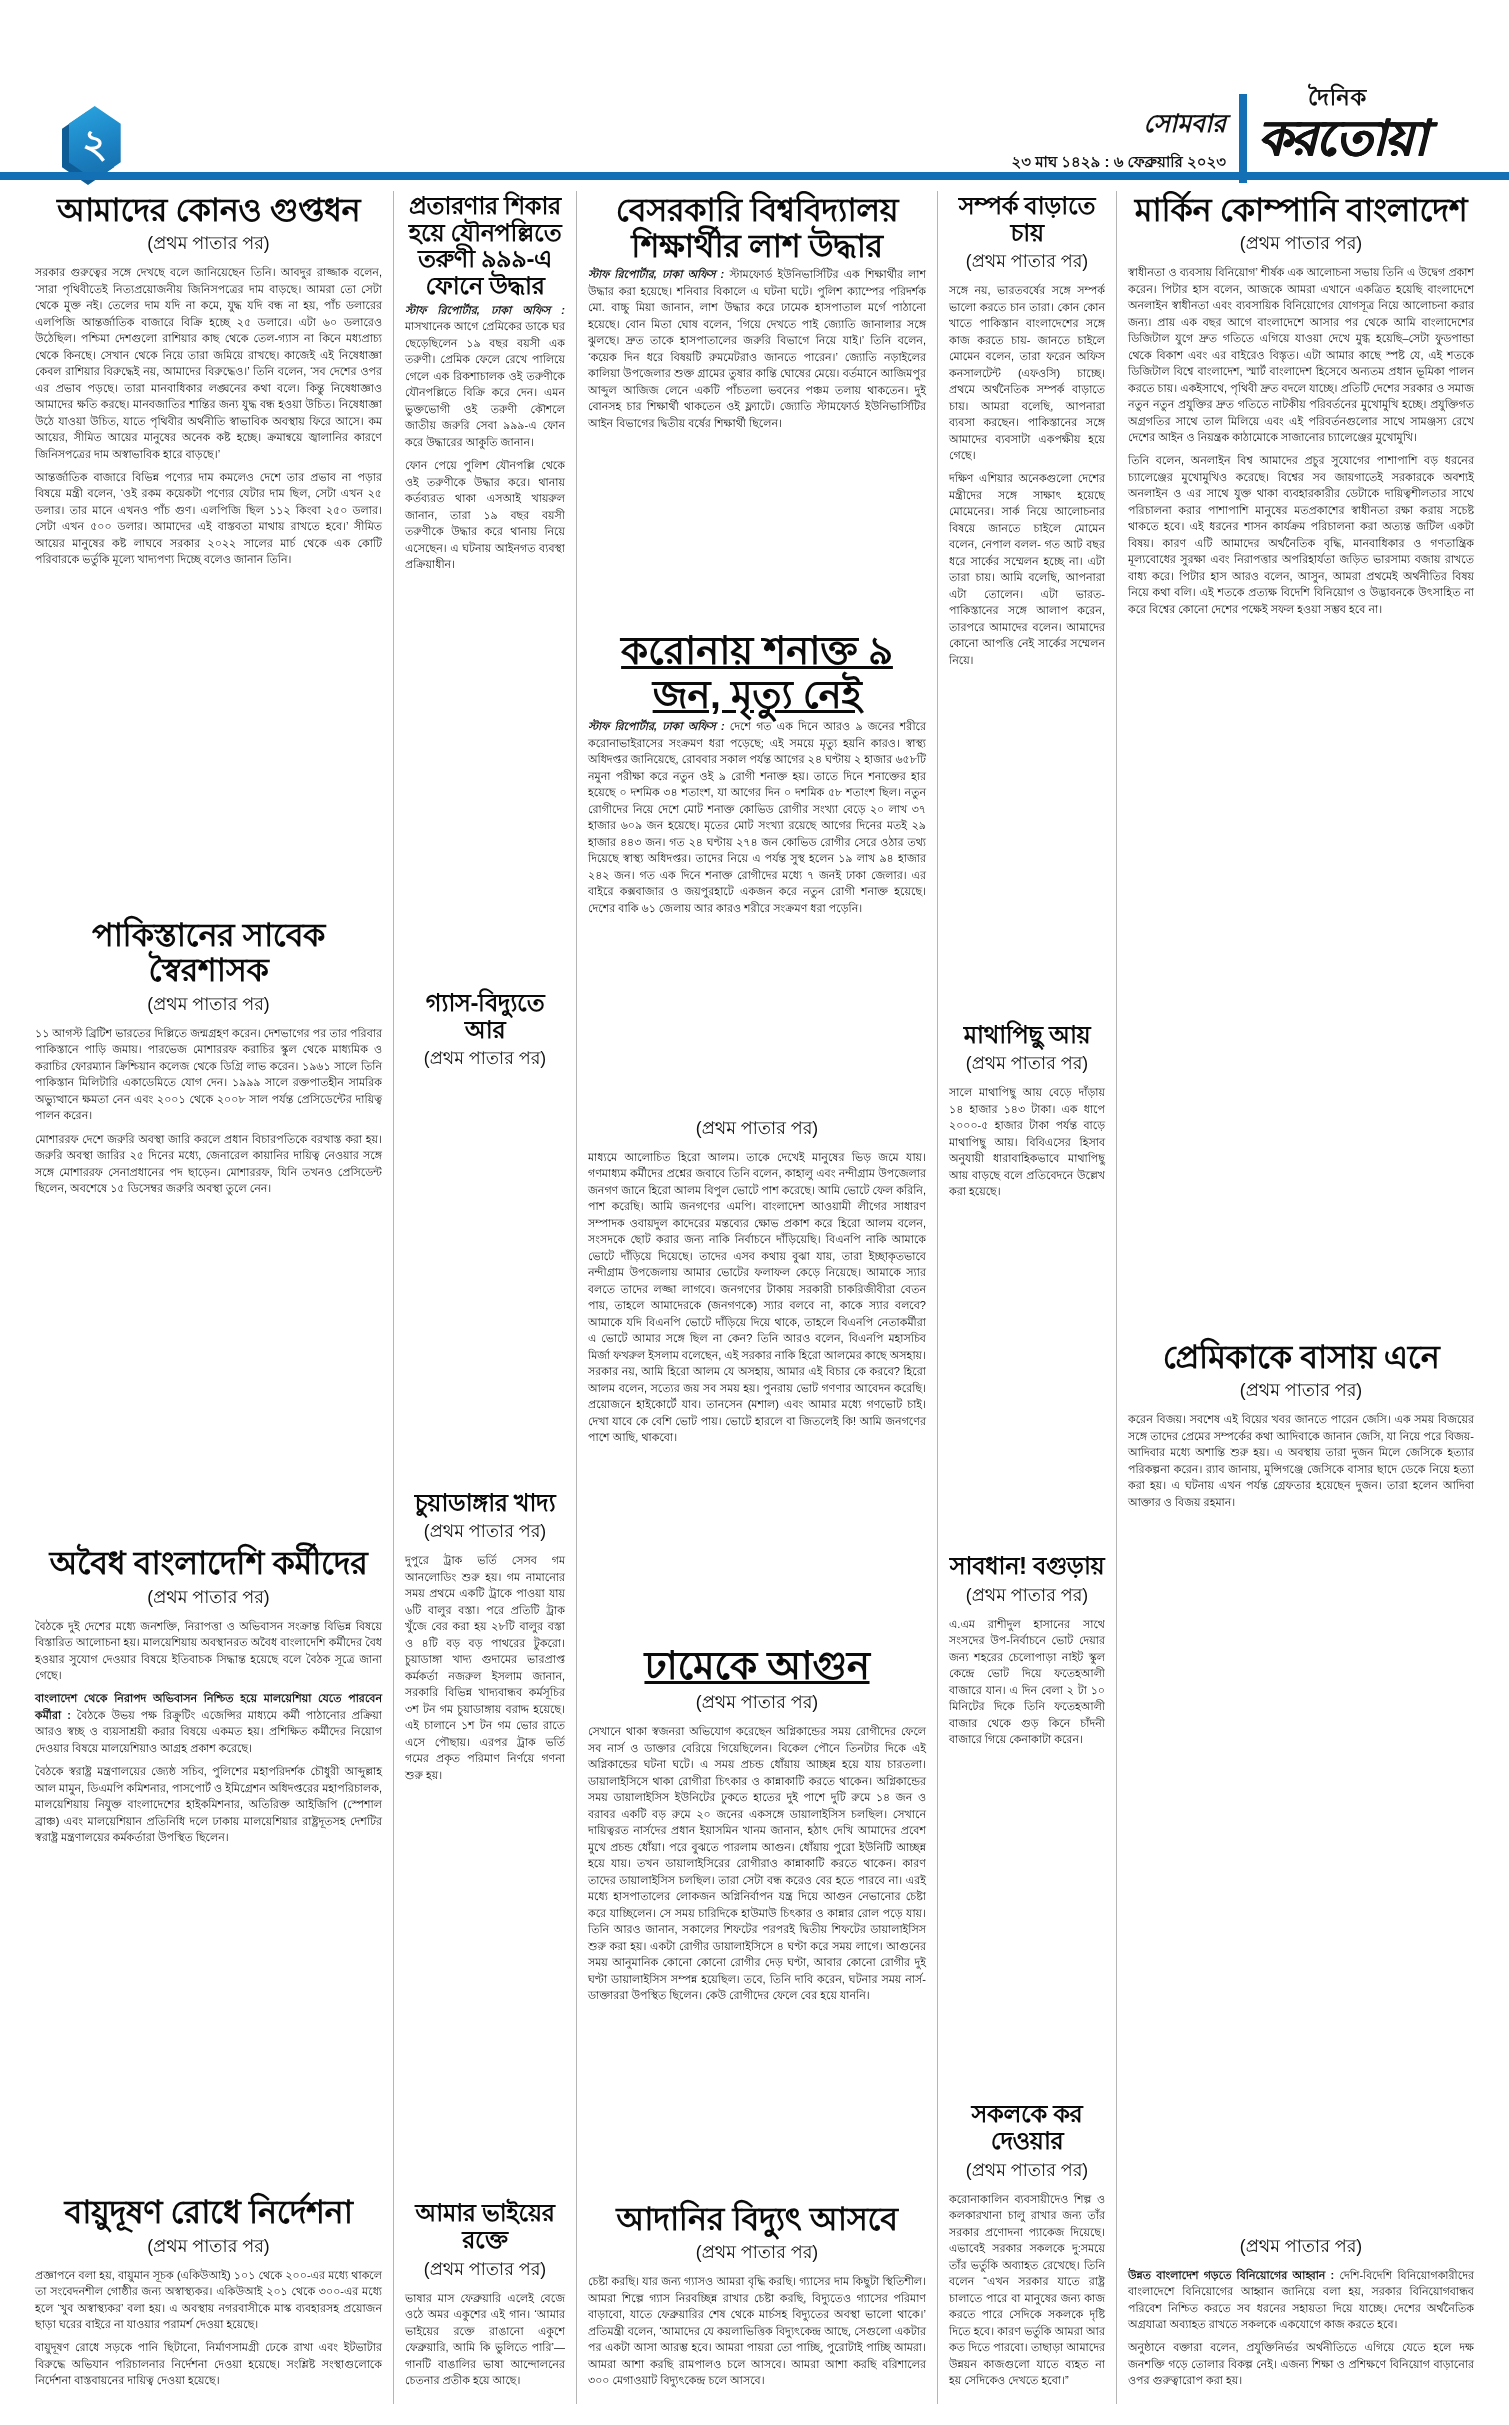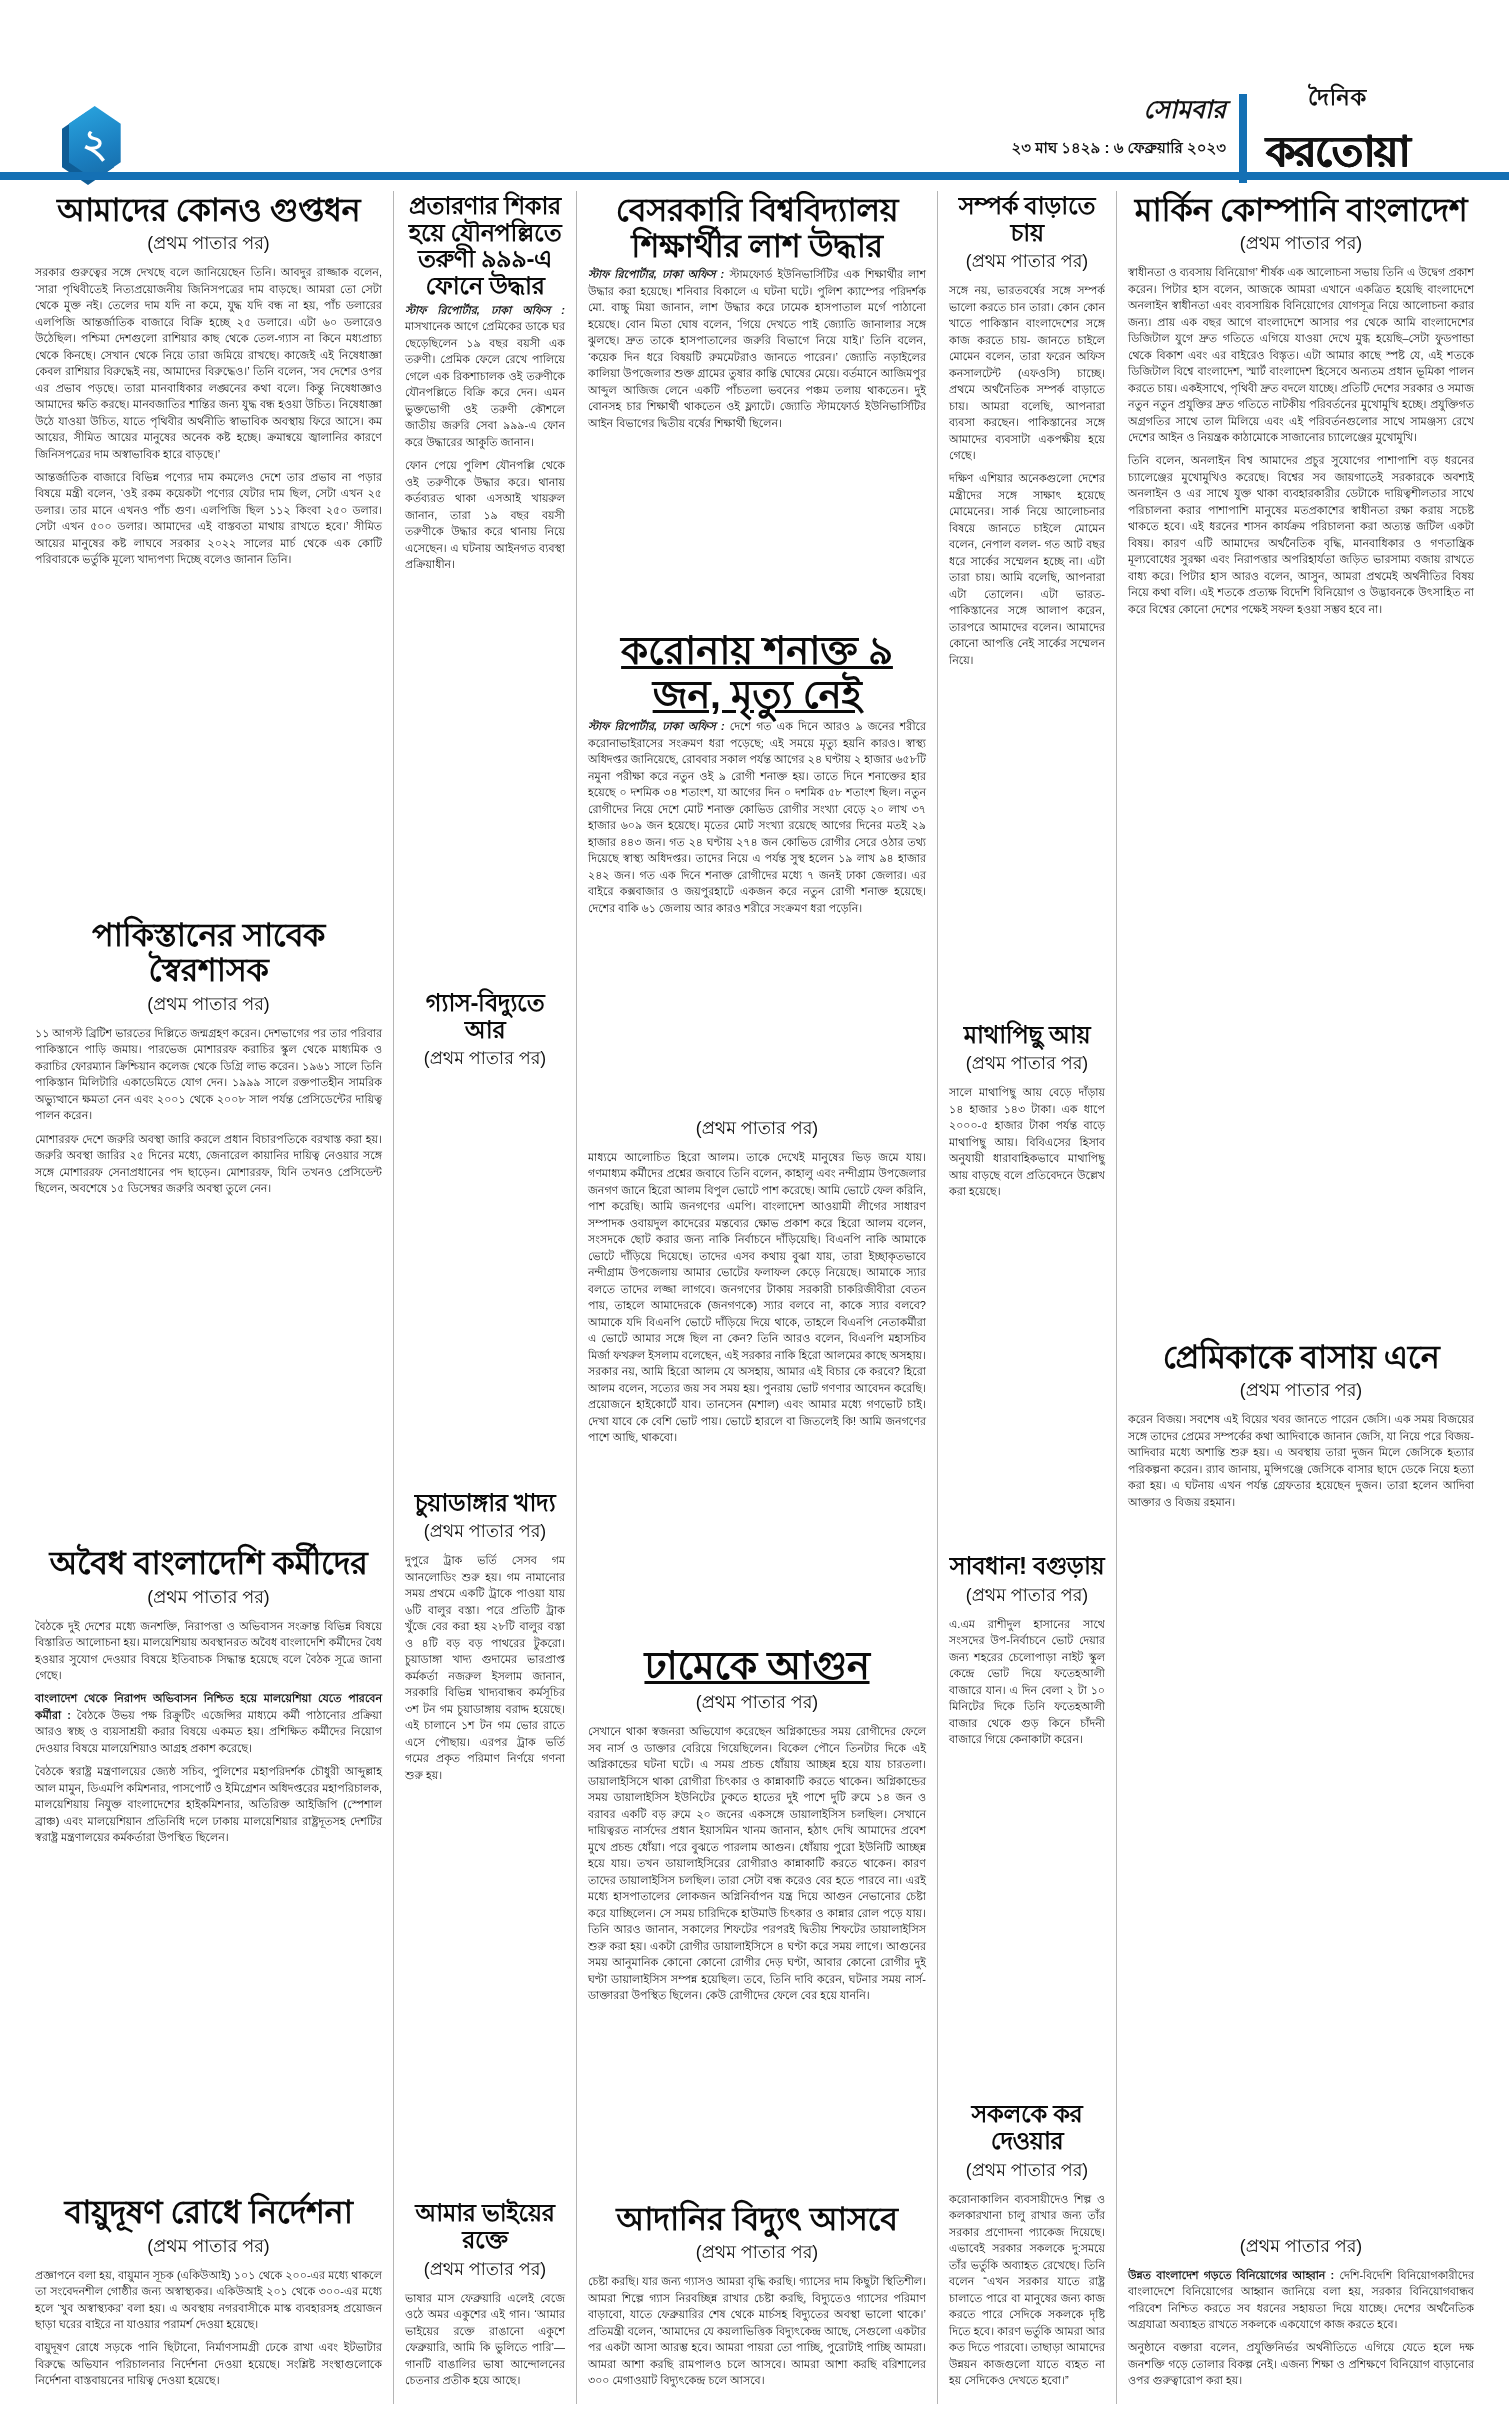--- a/index.html
+++ b/index.html
@@ -15,28 +15,28 @@
     position:absolute;left:0;top:5px;width:52px;height:74px;background:#0f5d96;
     clip-path:polygon(50% 0,100% 24%,100% 76%,50% 100%,0 76%,0 24%);
   }
   .badge{
     position:absolute;left:6.7px;top:0;width:52px;height:74px;
     background:linear-gradient(160deg,#2aa6e0 0%,#1b7fc0 60%,#166aa6 100%);
     clip-path:polygon(50% 0,100% 24%,100% 76%,50% 100%,0 76%,0 24%);
     display:flex;align-items:center;justify-content:center;
   }
   .badge-num{color:#fff;font-size:39px;font-weight:bold;line-height:1;}
-  .dateblock{position:absolute;left:956px;top:94px;width:270px;text-align:right;}
+  .dateblock{position:absolute;left:956px;top:108px;width:270px;text-align:right;}
   .weekday{font-size:25px;font-weight:bold;font-style:italic;line-height:1.2;}
   .dateline{font-size:15px;font-weight:bold;margin-top:11.7px;}
   .vbar{position:absolute;left:1239px;top:94px;width:7.5px;height:89px;background:#1470b4;}
   .masthead{position:absolute;left:1258px;top:87px;width:159px;text-align:center;line-height:1;}
   .masthead-top{font-size:22.6px;font-weight:900;letter-spacing:0.8px;}
-  .masthead-main{font-size:42px;font-weight:900;letter-spacing:-1.7px;margin-top:21px;
-    text-shadow:0.5px 0 #000, -0.5px 0 #000;}
+  .masthead-main{font-size:49px;font-weight:900;letter-spacing:-1.7px;margin-top:4px;
+    text-shadow:0.5px 0 #000, -0.5px 0 #000;font-style:italic;}
   .rule{position:absolute;top:172px;left:0;right:0;height:7.5px;background:#1470b4;}
   
   .columns{
     position:absolute;top:191px;left:24px;right:24px;bottom:22px;
     display:flex;align-items:stretch;
   }
   .column{
     box-sizing:border-box;padding:0 11px;
     display:flex;flex-direction:column;justify-content:space-between;
     overflow:hidden;

